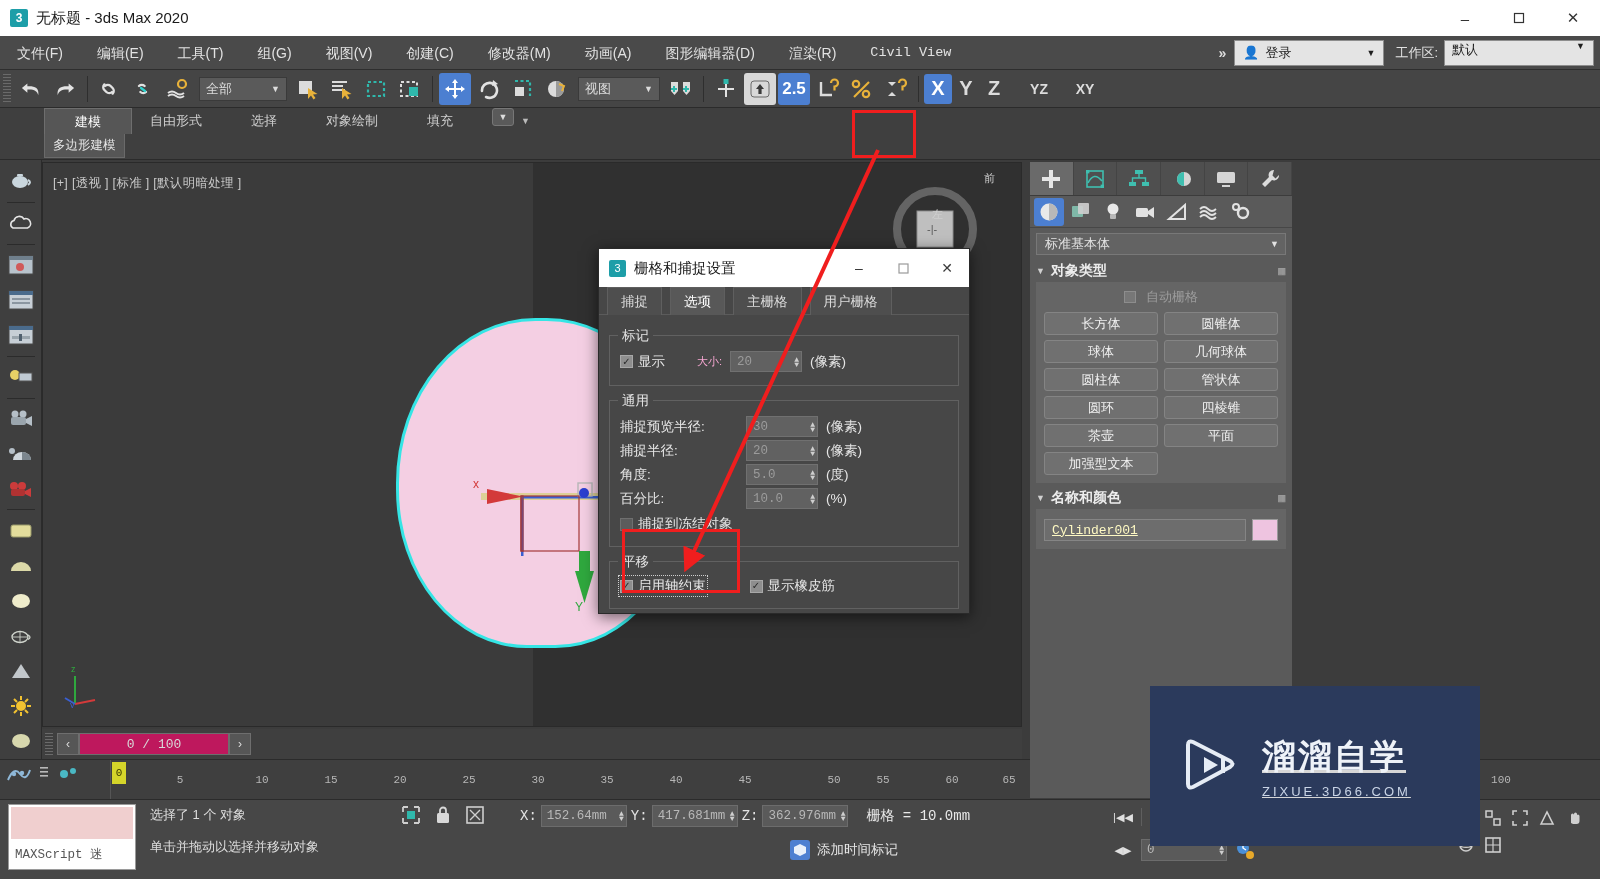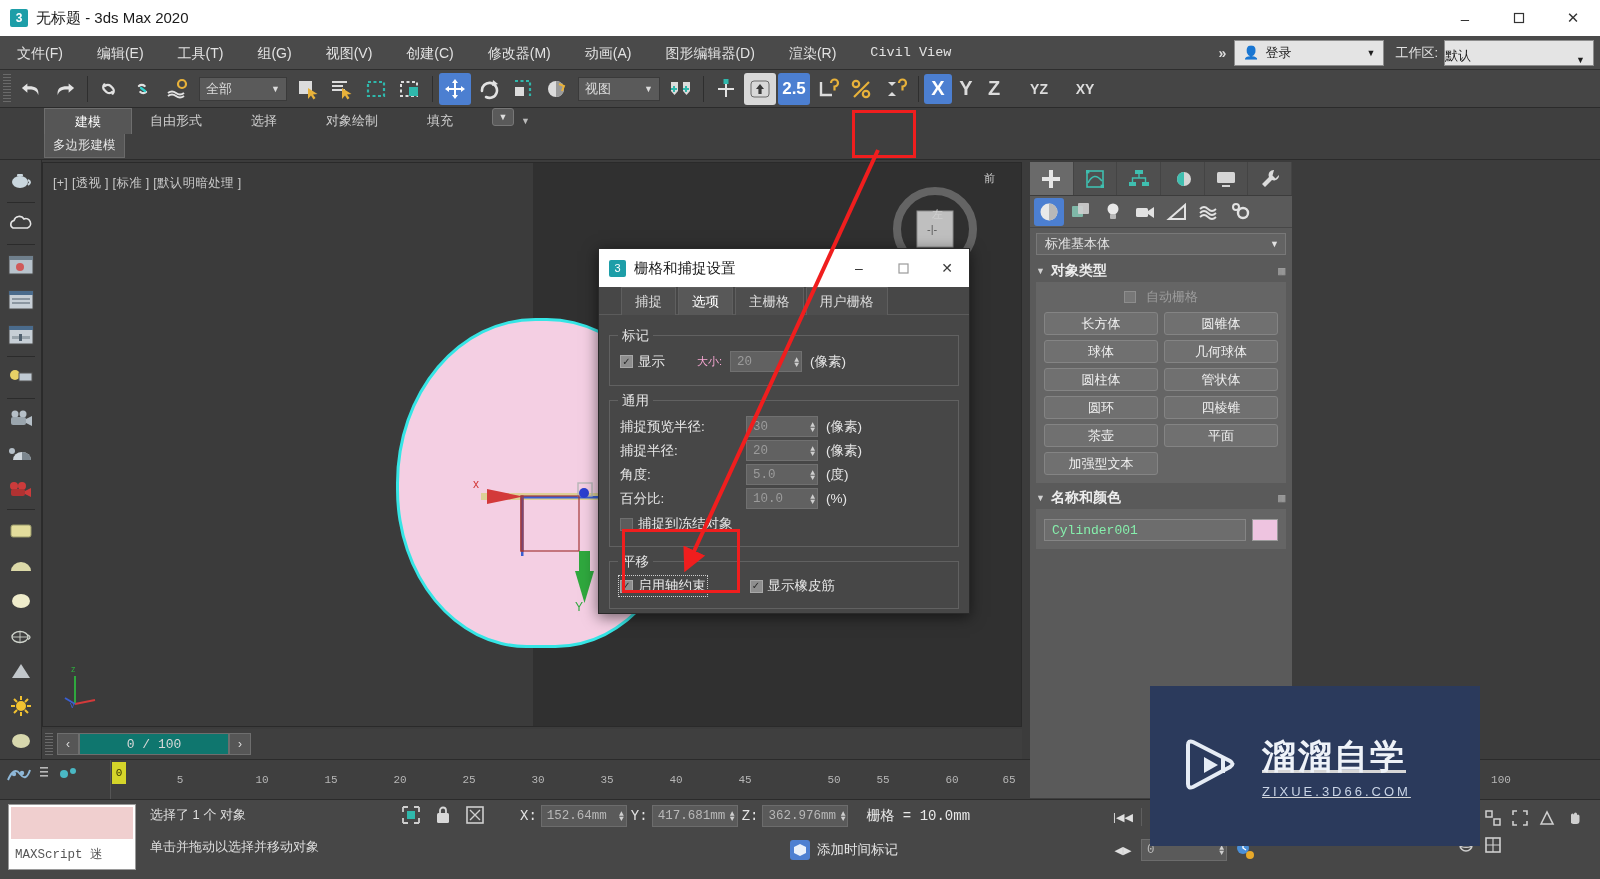--- a/index.html
+++ b/index.html
@@ -44,22 +44,22 @@
   .chev-more { color:#ddd; font-size:14px; padding:0 8px; font-weight:bold;}
   .login-box {
     display:flex; align-items:center; width:150px; height:26px;
     background:#e4e4e4; color:#1e1e1e; font-size:13px; margin-right:1px;
     border:1px solid #8d8d8d;
   }
   .login-box .person { margin:0 6px 0 8px; font-size:13px; }
   .login-box .cdown { margin-left:auto; margin-right:8px; font-size:9px; }
   .ws-label { font-size:13px; color:#e2e2e2; padding:0 6px 0 10px; }
   .ws-combo {
-    display:flex; align-items:flex-end; width:150px; height:26px;
-    background:#e4e4e4; color:#1e1e1e; font-size:13px; padding-left:0;
+    display:flex; align-items:flex-start; width:150px; height:26px;
+    background:#e4e4e4; color:#1e1e1e; font-size:13px; padding-left:7px;
     border:1px solid #8d8d8d; margin-right:6px;
   }
   .ws-combo .cdown { margin-left:auto; margin-right:8px; font-size:9px; }
 
   
   .maintoolbar {
     position:absolute; left:0; top:70px; width:1600px; height:38px;
     background:#454545; display:flex; align-items:center;
     border-bottom:1px solid #2b2b2b;
   }
@@ -147,21 +147,21 @@
     position:absolute; left:42px; top:729px; width:980px; height:30px;
     background:#3f3f3f; display:flex; align-items:center;
   }
   .ts-grip { width:8px; height:22px; margin-left:3px; margin-right:4px;
     background: repeating-linear-gradient(to bottom,#6a6a6a 0 1px,transparent 1px 3px);}
   .ts-arrow {
     width:22px; height:22px; background:#565656; border:1px solid #6e6e6e;
     display:flex; align-items:center; justify-content:center; color:#ddd; font-size:12px;
   }
   .ts-field {
-    width:150px; height:22px; background:#0f766e; border:1px solid #6e6e6e;
+    width:150px; height:22px; background:#be185d; border:1px solid #6e6e6e;
     color:#d8d8d8; font-size:13px; display:flex; align-items:center;
     justify-content:center; font-family:"Liberation Mono", monospace;
   }
 
   
   .trackbar {
     position:absolute; left:0; top:759px; width:1600px; height:40px;
     background:#3f3f3f; border-top:1px solid #2b2b2b;
   }
   .tb-icons { position:absolute; left:6px; top:4px; display:flex; gap:6px; }
@@ -269,41 +269,41 @@
   .objgrid { display:grid; grid-template-columns:1fr 1fr; gap:5px 6px; }
   .objbtn {
     height:23px; background:#707070; border:1px solid #848484; border-radius:3px;
     display:flex; align-items:center; justify-content:center;
     font-size:13px; color:#f0f0f0;
   }
   .namerow { display:flex; align-items:center; gap:6px; margin-top:4px;}
   .namefield {
     flex:1; height:22px; background:#6d6d6d; border:1px solid #858585;
     display:flex; align-items:center; padding-left:7px;
-    font-family:"Liberation Mono", monospace; font-size:13px; color:#86efac;
+    font-family:"Liberation Mono", monospace; font-size:13px; color:#fef9c3;text-decoration:underline;
   }
   .colorswatch { width:26px; height:22px; background:#eec4e0; border:1px solid #9a9a9a;}
 
   
   .dialog {
     position:absolute; left:598px; top:248px; width:372px; height:366px;
     background:#474747; border:1px solid #2a2a2a;
     box-shadow:0 3px 14px rgba(0,0,0,.55);
   }
   .dlg-title {
     height:38px; background:#fff; display:flex; align-items:center;
   }
   .dlg-ico { width:17px; height:17px; margin:0 8px 0 10px; background:#1d9ea8;
     color:#fff; font-size:11px; display:flex; align-items:center; justify-content:center;
     border-radius:2px;}
   .dlg-name { font-size:14.5px; color:#1b1b1b; }
   .dlg-btns { margin-left:auto; display:flex; }
   .dlg-btn { width:44px; height:38px; display:flex; align-items:center;
     justify-content:center; color:#3a3a3a; font-size:14px;}
-  .dlg-tabs { display:flex; height:28px; background:#474747; padding-left:22px; gap:2px;
+  .dlg-tabs { display:flex; height:28px; background:#474747; padding-left:8px; gap:8px;
     border-bottom:1px solid #5b5b5b; }
   .dtab {
     padding:0 13px; height:28px; line-height:27px; font-size:13.5px; color:#dcdcdc;
     background:#4e4e4e; border:1px solid #5f5f5f; border-bottom:none;
   }
   .dtab.sel { background:#585858; color:#fff; }
   .dlg-body { padding:6px 10px 8px 10px; }
   .group { position:relative; border:1px solid #616161; margin-top:14px;
     padding:12px 10px 10px 10px; }
   .group-title {

